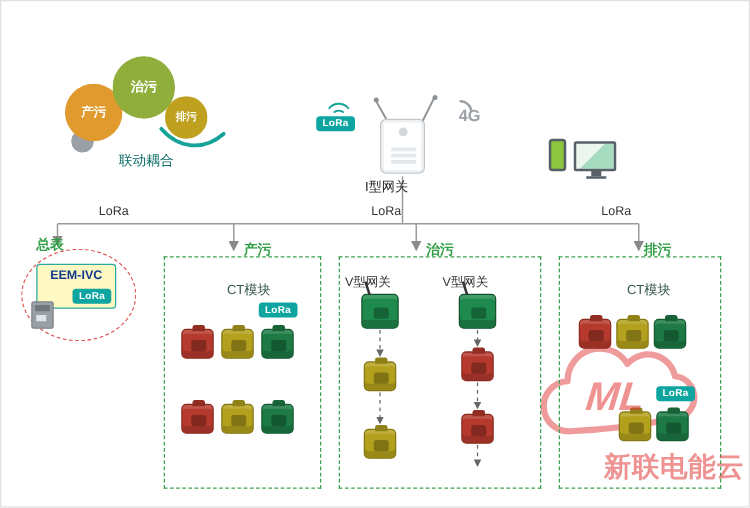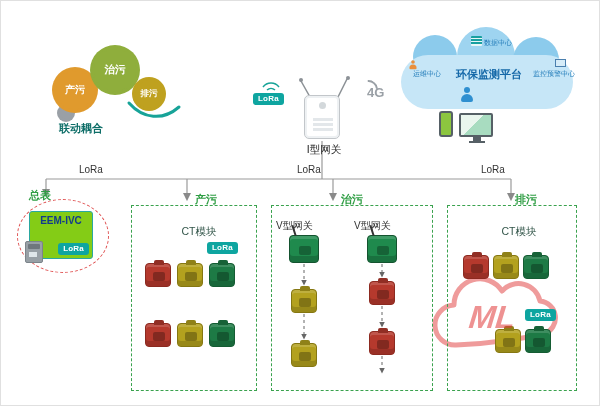--- a/index.html
+++ b/index.html
@@ -12,21 +12,21 @@
   
   .gear { border-radius:50%; display:flex; align-items:center; justify-content:center; }
   .gear span { color:#fff; font-weight:bold; }
   .gear.orange { width:46px; height:46px; border:5px dotted #e09a2d; background:#e09a2d; }
   .gear.orange span { font-size:10px; }
   .gear.green  { width:50px; height:50px; border:5px dotted #8fae3c; background:#8fae3c; }
   .gear.green span { font-size:10.5px; }
   .gear.yellow { width:34px; height:34px; border:4px dotted #bfa11f; background:#bfa11f; }
   .gear.yellow span { font-size:8.5px; }
   .gear.gray   { width:18px; height:18px; border:3px dotted #9aa0a6; background:#9aa0a6; }
-  .caption { color:#0e6e68; font-weight:bold; font-size:11px; text-align:left; }
+  .caption { color:#0e6e68; font-weight:normal; font-size:11px; text-align:right; }
 
   
   .lora-badge { display:inline-block; background:#0ea5a0; color:#fff; font-size:8px;
                 font-weight:bold; padding:1px 5px; border-radius:3px; line-height:1.3;
                 letter-spacing:.2px; }
 
   
   .gwbody { width:36px; height:44px; background:#fff; border:1px solid #c2c6ca;
             border-radius:5px; box-shadow:inset 0 0 0 2px #eef1f3; position:absolute; }
   .gwbody::after { content:""; position:absolute; left:14px; top:6px; width:7px; height:7px;
@@ -87,21 +87,21 @@
   .vgw { position:absolute; width:30px; height:28px; background:#1f8a4d;
          border:1px solid #14532f; border-radius:4px;
          box-shadow:inset 0 -6px rgba(0,0,0,.18), inset 0 3px rgba(255,255,255,.15); }
   .vgw::before { content:""; position:absolute; top:-11px; left:3px; width:2px; height:11px;
                  background:#333; transform:rotate(-18deg); }
   .vgw::after { content:""; position:absolute; left:9px; top:10px; width:12px; height:9px;
                 border-radius:2px; background:rgba(0,0,0,.28); }
 
   
   .meter-ellipse { position:absolute; border:1.5px dashed #e05555; border-radius:50%; }
-  .eem-box { position:absolute; width:64px; height:48px; background:#84cc16;
+  .eem-box { position:absolute; width:64px; height:36px; background:#fef9c3;
              border:1.5px solid #2aa8a0; border-radius:3px; }
   .eem-name { display:block; text-align:center; margin-top:3px; color:#123a8c;
               font-weight:bold; font-size:10px; }
   .meter { position:absolute; width:18px; height:22px; background:#98a0a6; border:1px solid #7c848a;
            border-radius:2px; }
   .meter::before { content:""; position:absolute; top:2px; left:2px; right:2px; height:5px;
                    background:#6f777d; border-radius:1px; }
   .meter::after { content:""; position:absolute; top:10px; left:3px; width:8px; height:5px;
                   background:#dfe6ea; }
 
@@ -160,36 +160,22 @@
   <div class="abs gear yellow" style="left:131px;top:76px">
     <span>排污</span>
   </div>
   <div class="abs caption" style="left:58px;top:120px;width:80px">联动耦合</div>
 
   <div class="gwbody" style="left:303px;top:94px"></div>
   <span class="abs lora-badge" style="left:252px;top:92px">LoRa</span>
   <div class="abs g4" style="left:366px;top:84px">
     <span>4G</span>
   </div>
-  <div class="abs" style="left:291px;top:142px;width:64px;text-align:center;font-size:10.5px;color:#222">I型网关</div>
-
-  <div class="cloud">
-    <div class="puff" style="left:16px;top:6px;width:44px;height:44px"></div>
-    <div class="puff" style="left:60px;top:-2px;width:58px;height:58px;background:#9ed4f0"></div>
-    <div class="puff" style="left:116px;top:8px;width:46px;height:46px"></div>
-    <div class="cloud-base"></div>
-    <div class="abs server" style="left:74px;top:7px"></div>
-    <div class="cloud-small" style="left:87px;top:9px">数据中心</div>
-    <div class="cloud-title">环保监测平台</div>
-    <div class="abs person orange" style="left:8px;top:28px;transform:scale(.6)"></div>
-    <div class="cloud-small" style="left:16px;top:40px">运维中心</div>
-    <div class="abs mini-monitor" style="left:158px;top:30px"></div>
-    <div class="cloud-small" style="left:136px;top:40px">监控预警中心</div>
-    <div class="person" style="left:62px;top:58px"></div>
-  </div>
+  <div class="abs" style="left:291px;top:142px;width:64px;text-align:left;font-size:10.5px;color:#222">I型网关</div>
+
 
   <div class="abs phone" style="left:438px;top:110px"></div>
   <div class="abs monitor" style="left:458px;top:112px"></div>
 
   <span class="abs lora-text" style="left:78px;top:163px">LoRa</span>
   <span class="abs lora-text" style="left:296px;top:163px">LoRa</span>
   <span class="abs lora-text" style="left:480px;top:163px">LoRa</span>
 
   <span class="abs sec-label" style="left:28px;top:187px">总表</span>
   <span class="abs sec-label" style="left:194px;top:191px">产污</span>
@@ -226,14 +212,15 @@
   <div class="dashed-box" style="left:446px;top:204px;width:130px;height:186px"></div>
   <div class="abs mod-label" style="left:486px;top:224px;width:64px">CT模块</div>
   <div class="ct red" style="left:462px;top:254px"></div>
   <div class="ct yellow" style="left:492px;top:254px"></div>
   <div class="ct green" style="left:522px;top:254px"></div>
   <span class="abs lora-badge" style="left:524px;top:308px">LoRa</span>
   <div class="ct yellow" style="left:494px;top:328px"></div>
   <div class="ct green" style="left:524px;top:328px"></div>
 
   <div class="abs wm ml" style="left:468px;top:298px">ML</div>
+  <div class="abs wm text" style="left:482px;top:358px">新联电能云</div>
 
 </div>
 
 </body></html>

